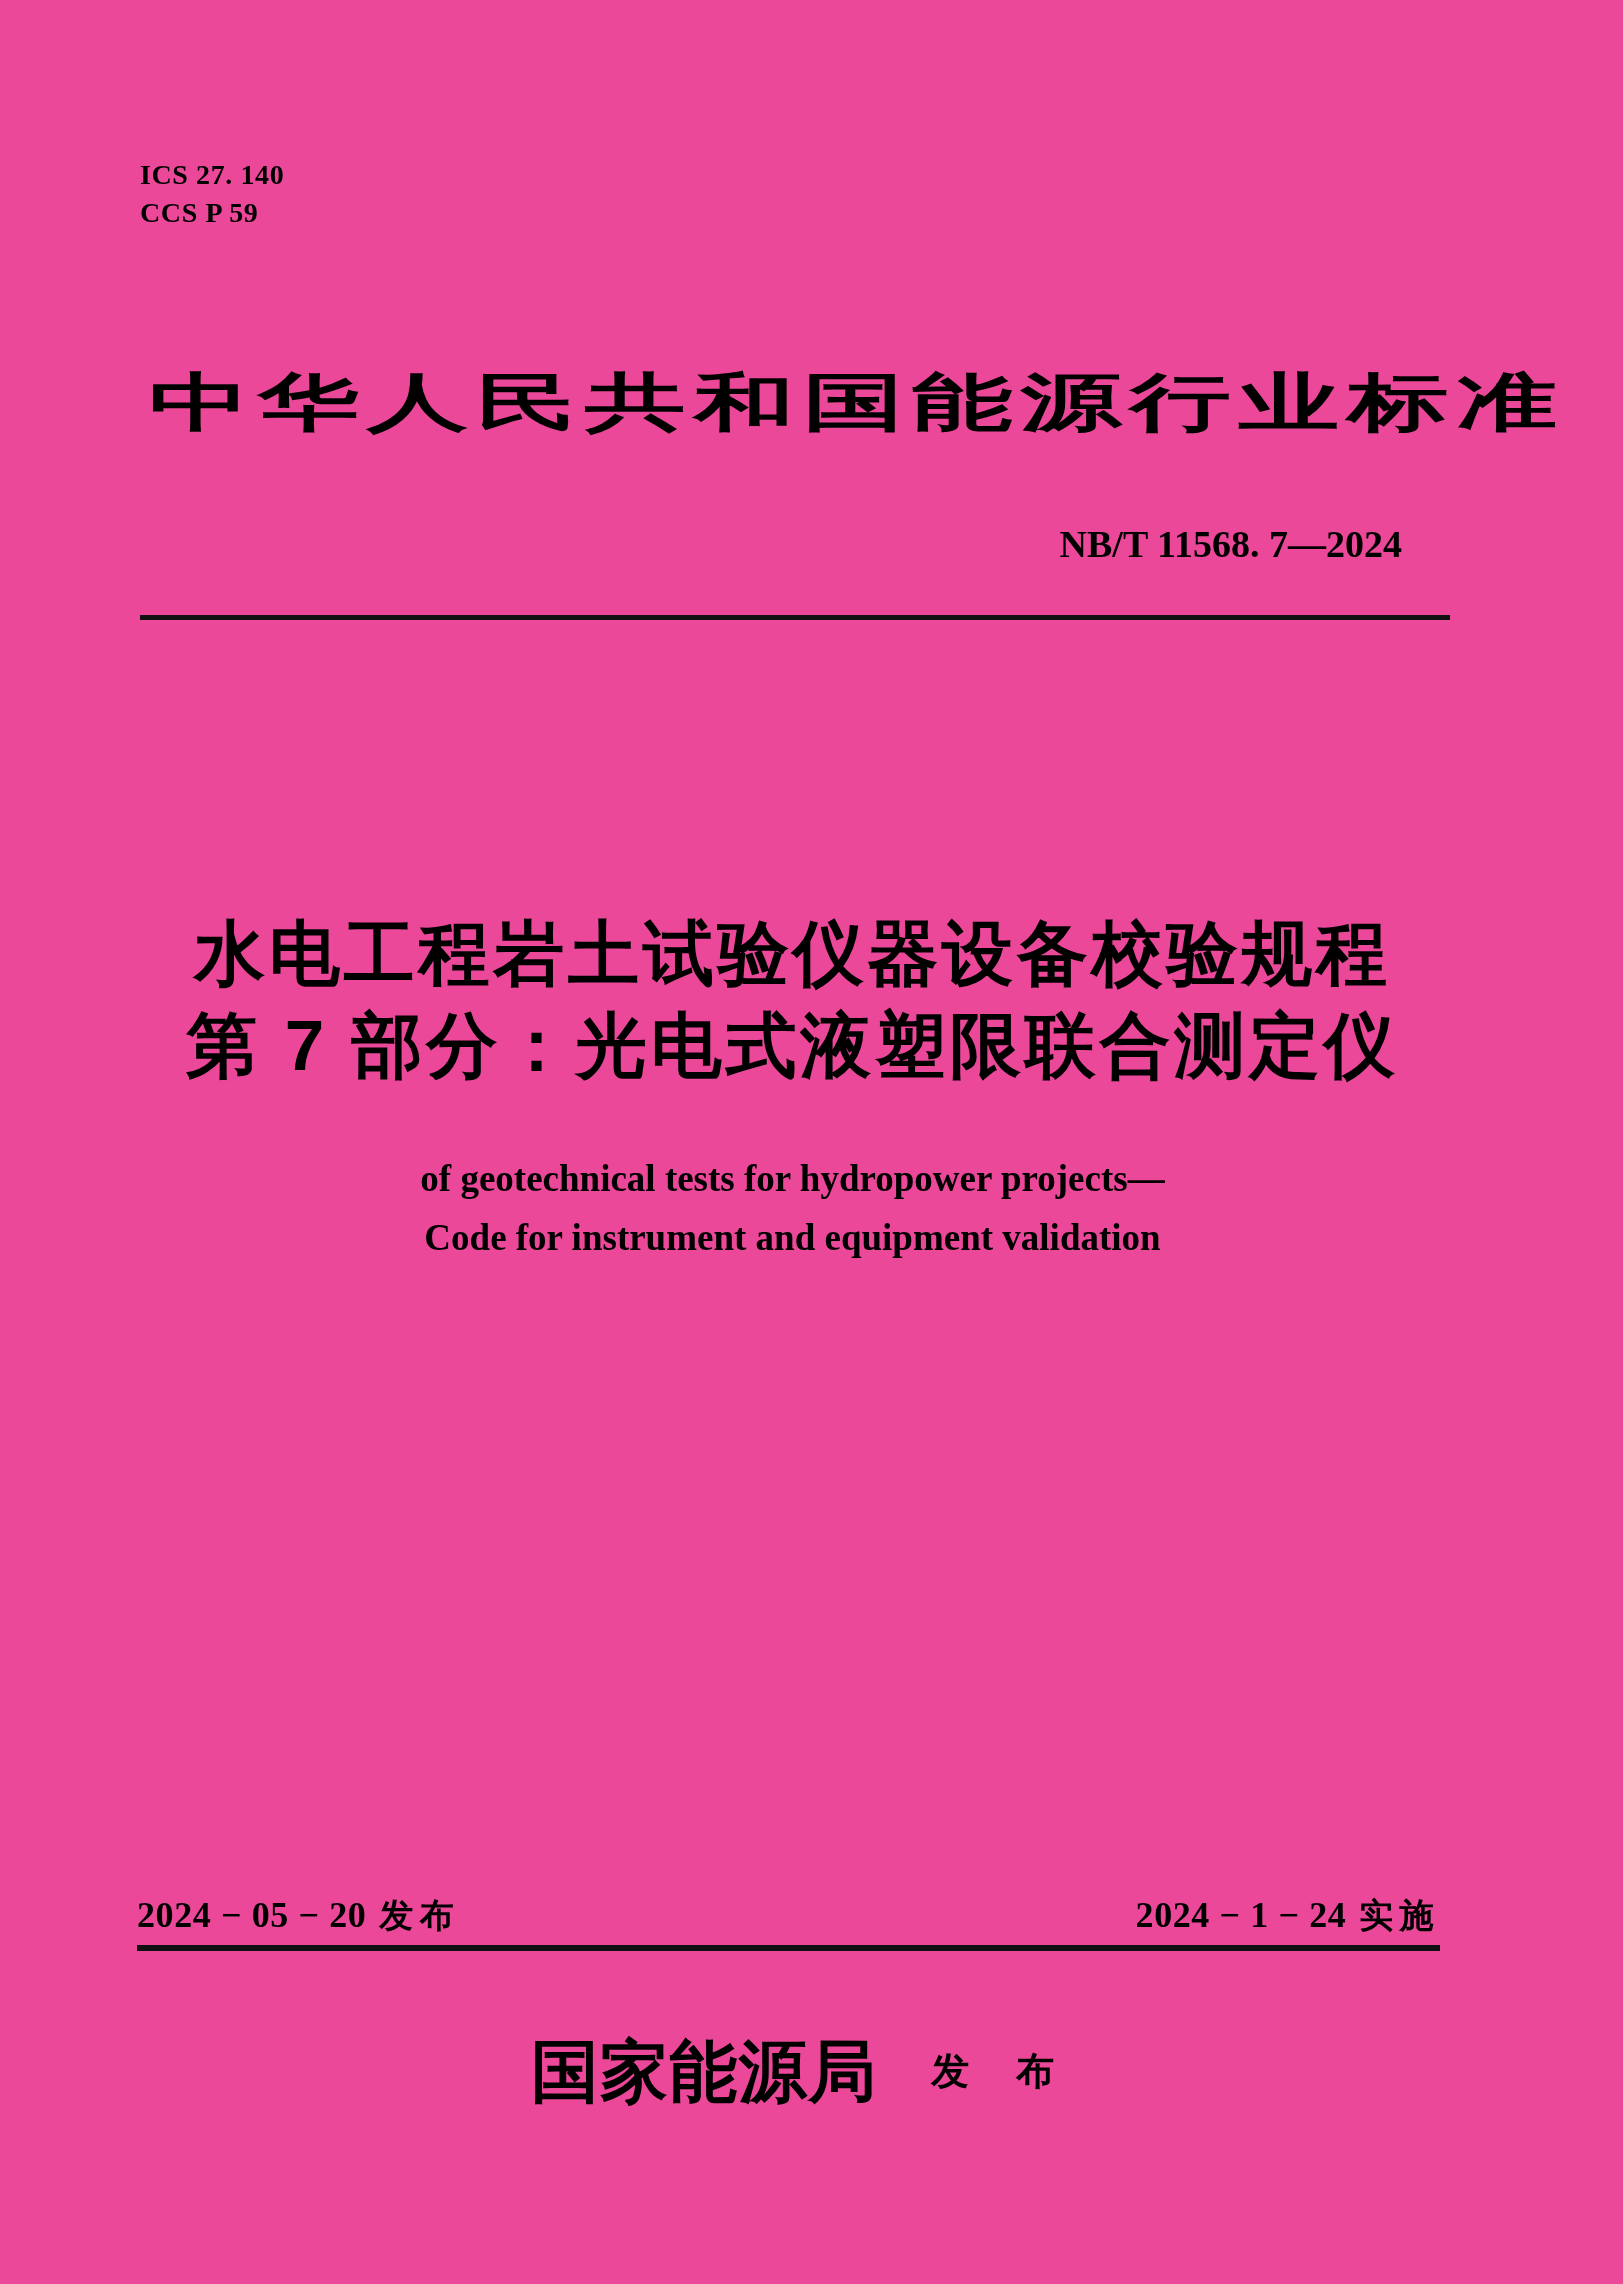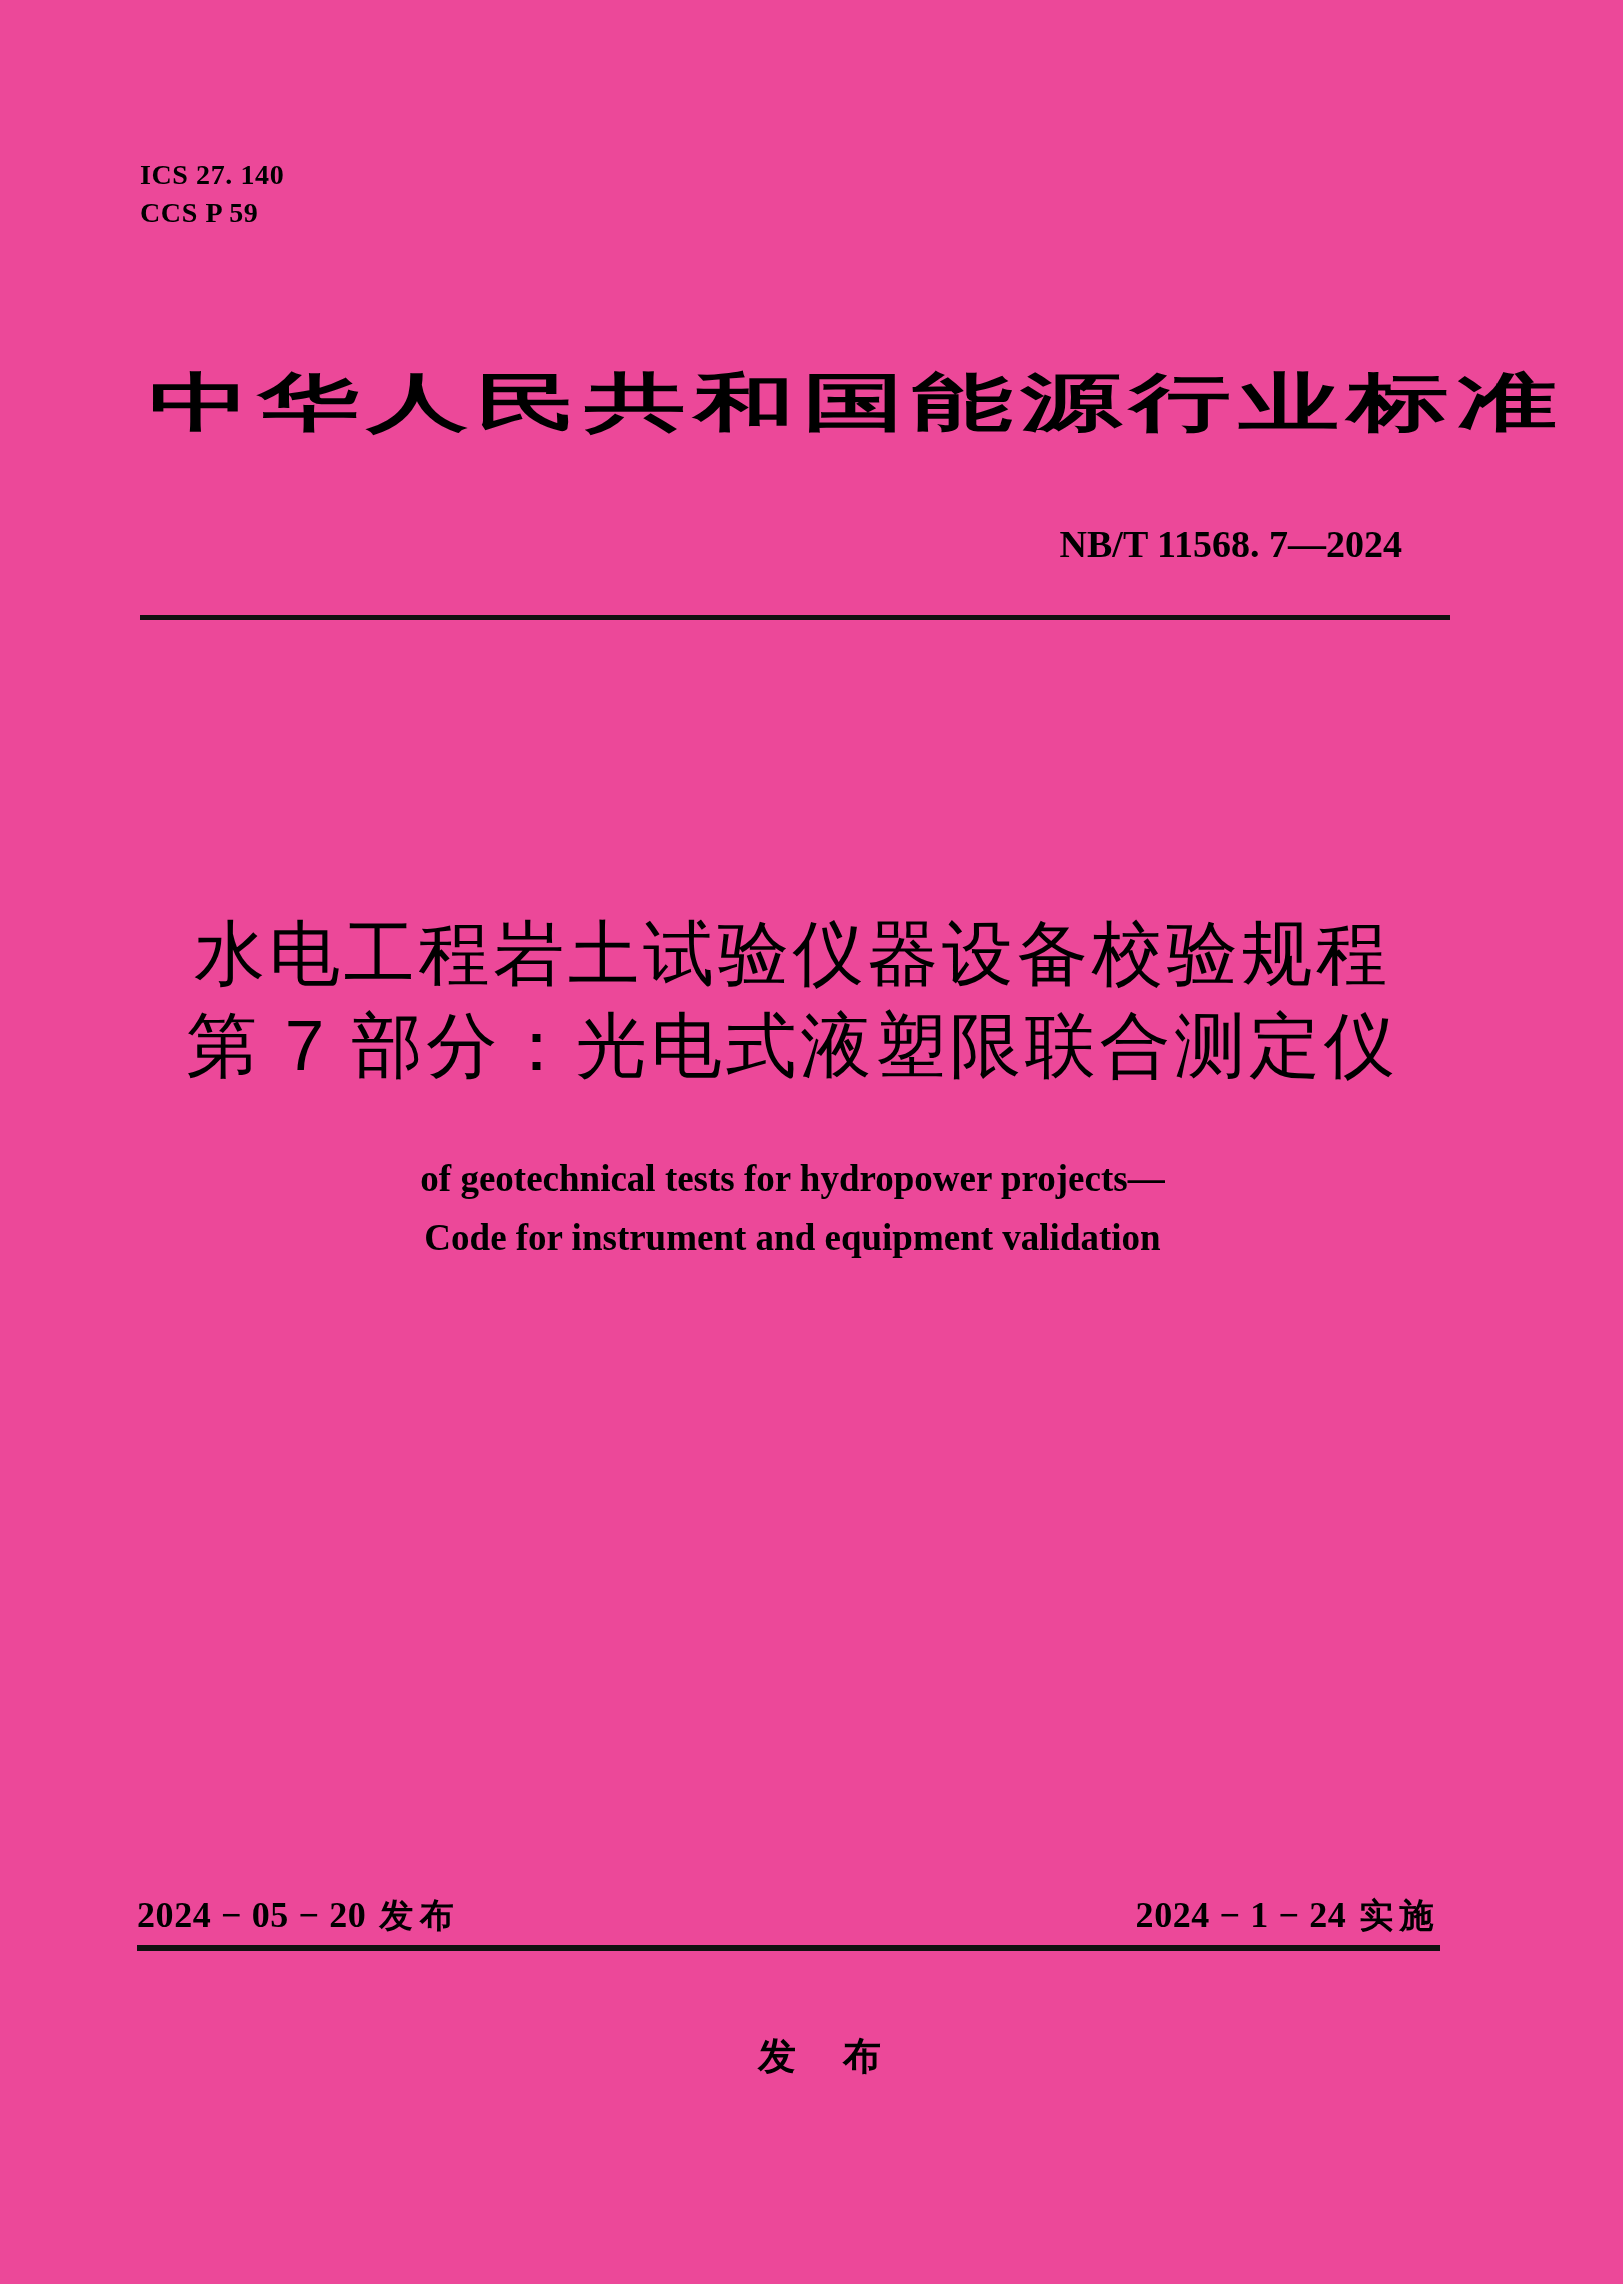--- a/index.html
+++ b/index.html
@@ -80,21 +80,21 @@
     left: 137px;
     width: 1311px;
     top: 0;
   }
   .title-cn-1, .title-cn-2 {
     position: absolute;
     width: 100%;
     text-align: center;
     font-size: 71px;
     line-height: 1;
-    font-weight: normal;
+    font-weight: bold;
     letter-spacing: 3.8px;
     font-family: "Liberation Sans", "DejaVu Sans", sans-serif;
     white-space: nowrap;
   }
   .title-cn-1 { top: 918px; }
   .title-cn-2 { top: 1010px; }
   .title-en {
     position: absolute;
     top: 1149px;
     width: 100%;
@@ -198,17 +198,18 @@
       <span class="date-num">2024 − 05 − 20</span><span class="date-label">发布</span>
     </div>
     <div>
       <span class="date-num">2024 − 1 − 24</span><span class="date-label">实施</span>
     </div>
   </div>
 
   <div class="rule-bottom"></div>
 
   <div class="publisher-row">
+    <span class="publisher-name">国家能源局</span>
     <span class="publish-action">发布</span>
   </div>
 
 </div>
 
 
 </body></html>

